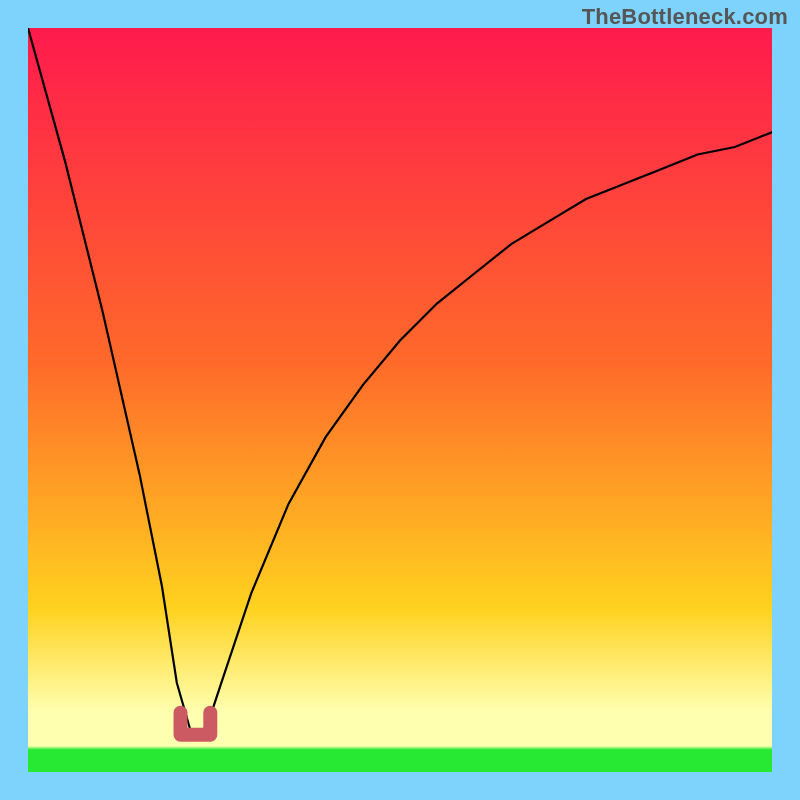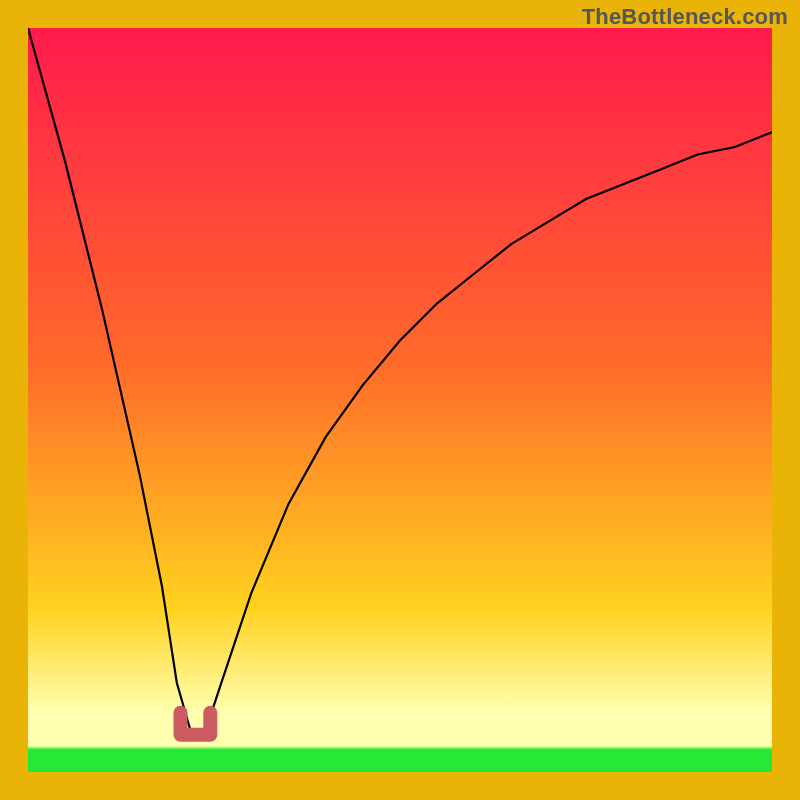--- a/index.html
+++ b/index.html
@@ -9,21 +9,21 @@
     height: 800px;
     background: #000;
     overflow: hidden;
   }
   .frame {
     position: absolute;
     top: 0;
     left: 0;
     width: 800px;
     height: 800px;
-    background: #eab308;
+    background: #7dd3fc;
   }
   .plot-area {
     position: absolute;
     top: 28px;
     left: 28px;
     width: 744px;
     height: 744px;
     overflow: hidden;
   }
   .gradient {

